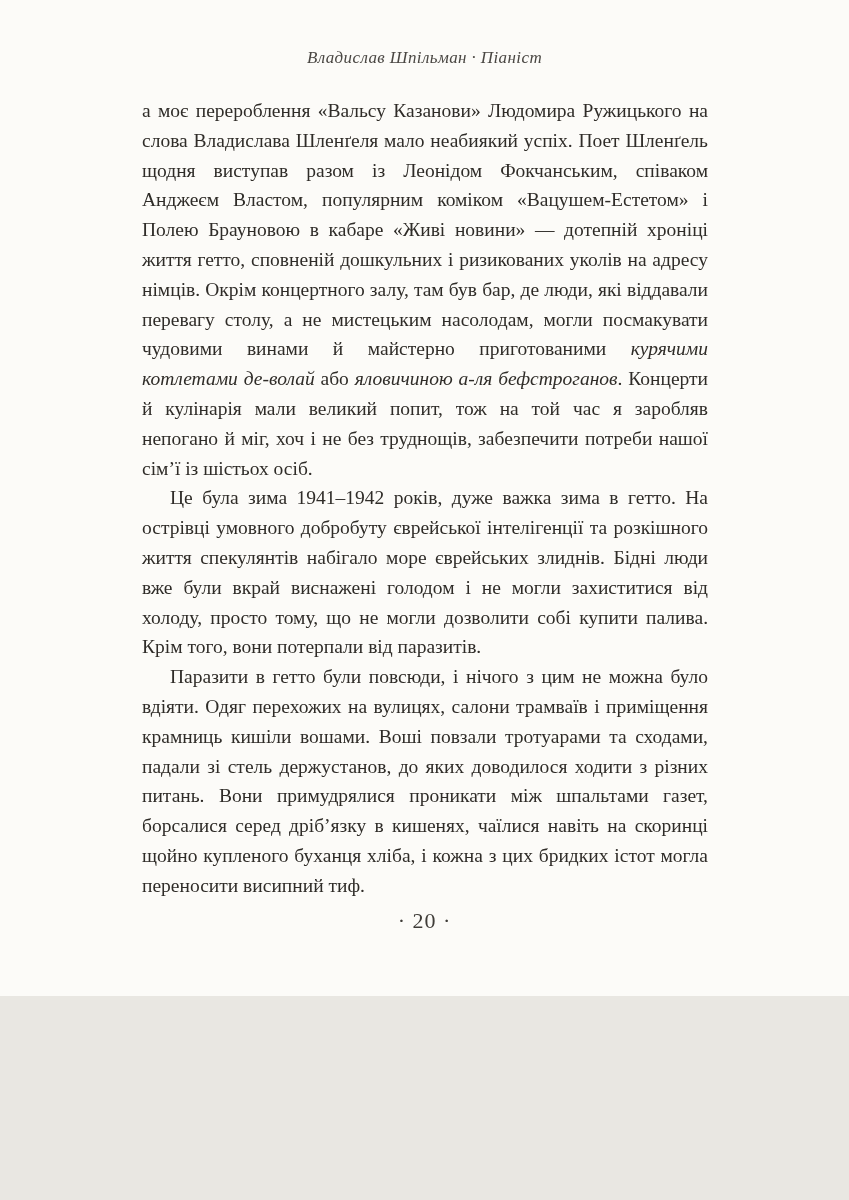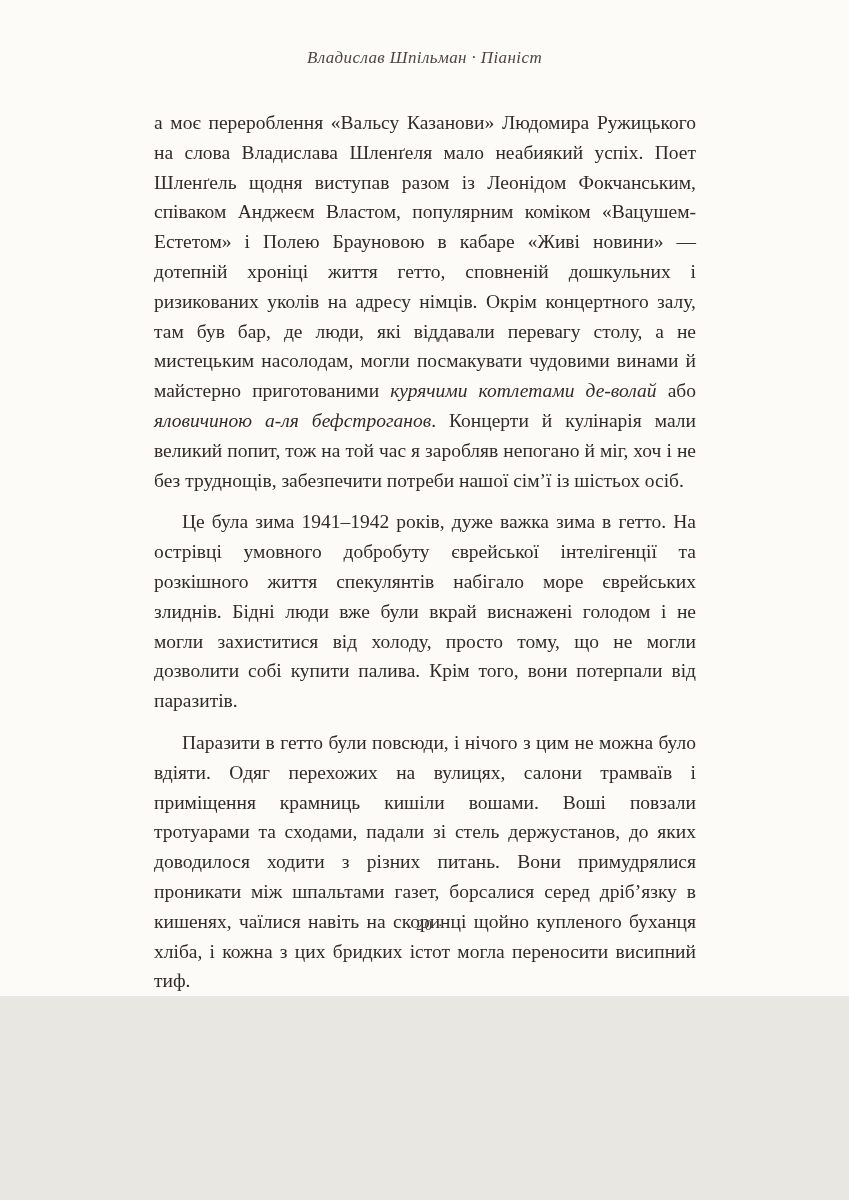--- a/index.html
+++ b/index.html
@@ -33,35 +33,35 @@
     top: 96px;
     left: 142px;
     width: 566px;
     font-size: 19.5px;
     line-height: 29.8px;
     text-align: justify;
     hyphens: auto;
     -webkit-hyphens: auto;
   }
   .text-block p {
-    margin: 12px;
+    margin: 0;
   }
   .text-block p.indent {
     text-indent: 28px;
   }
   .text-block .italic {
     font-style: italic;
   }
   .folio {
     position: absolute;
     bottom: 62px;
     left: 0;
     width: 100%;
     text-align: center;
-    font-size: 15px;
+    font-size: 22px;
     letter-spacing: 1px;
     color: #3f3c38;
   }
 </style>
 </head>
 <body>
 
 <div class="page">
 
   <div class="running-head">Владислав Шпільман · Піаніст</div>

